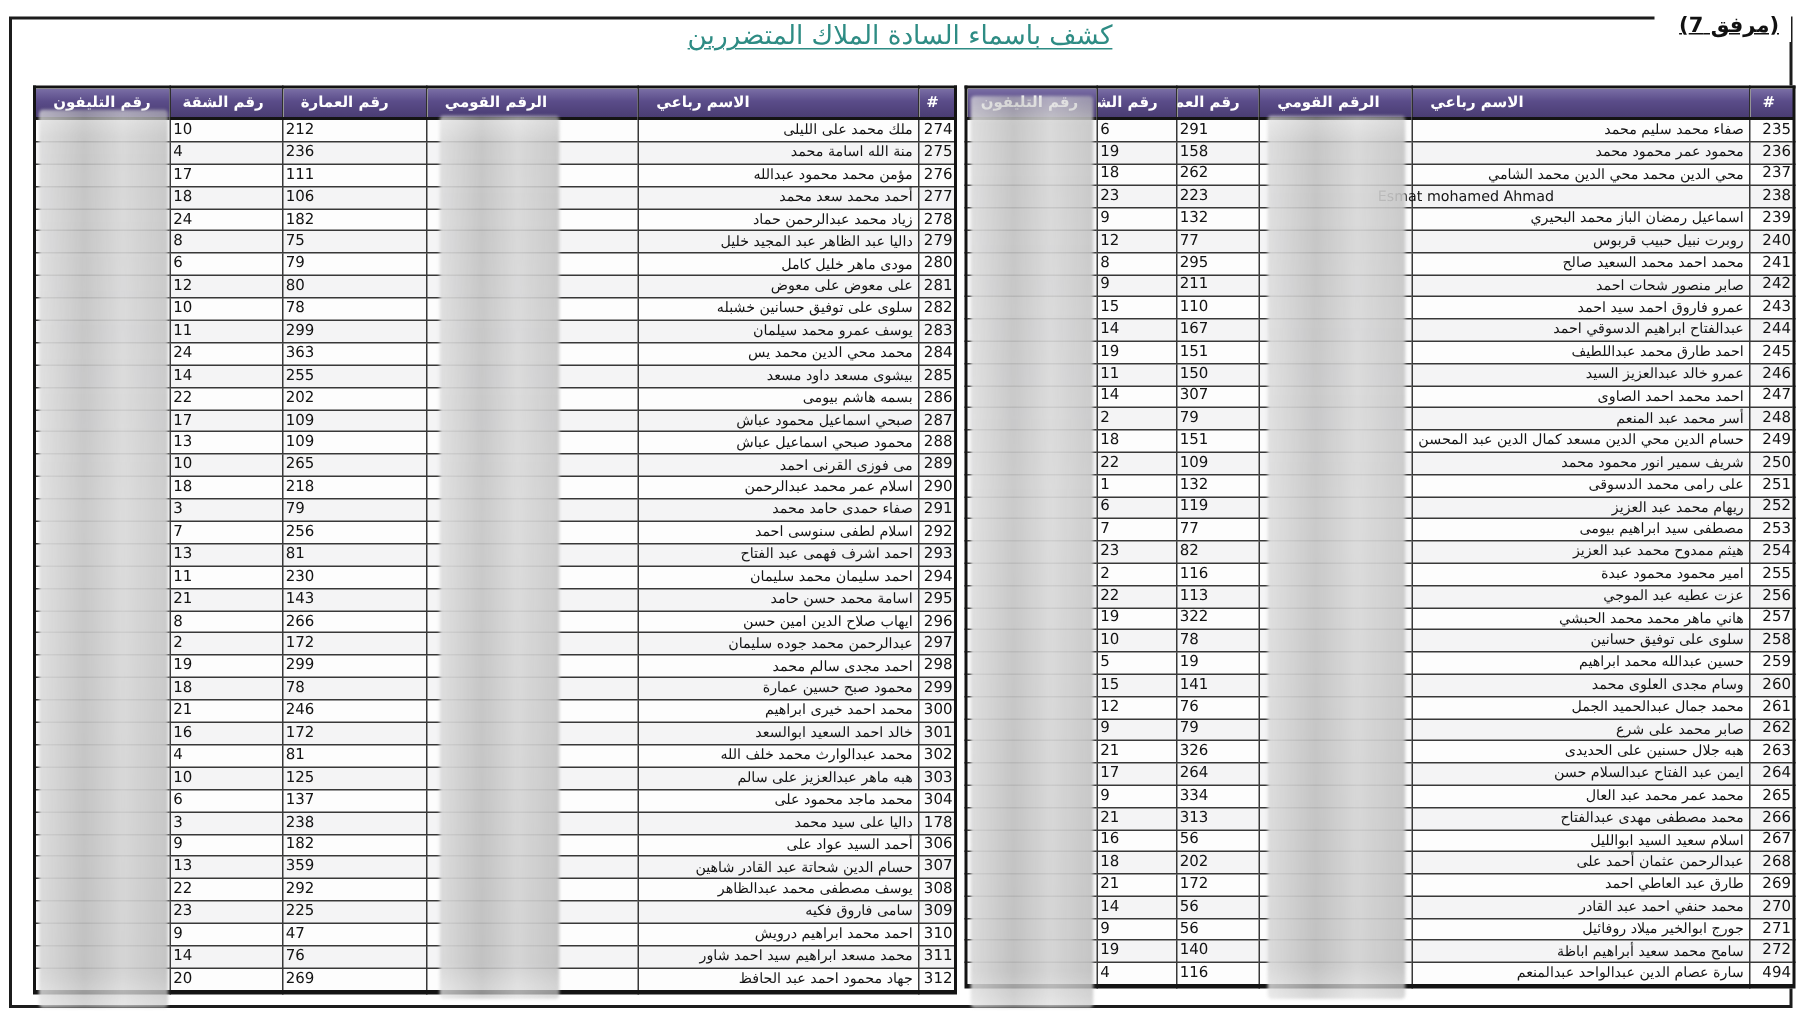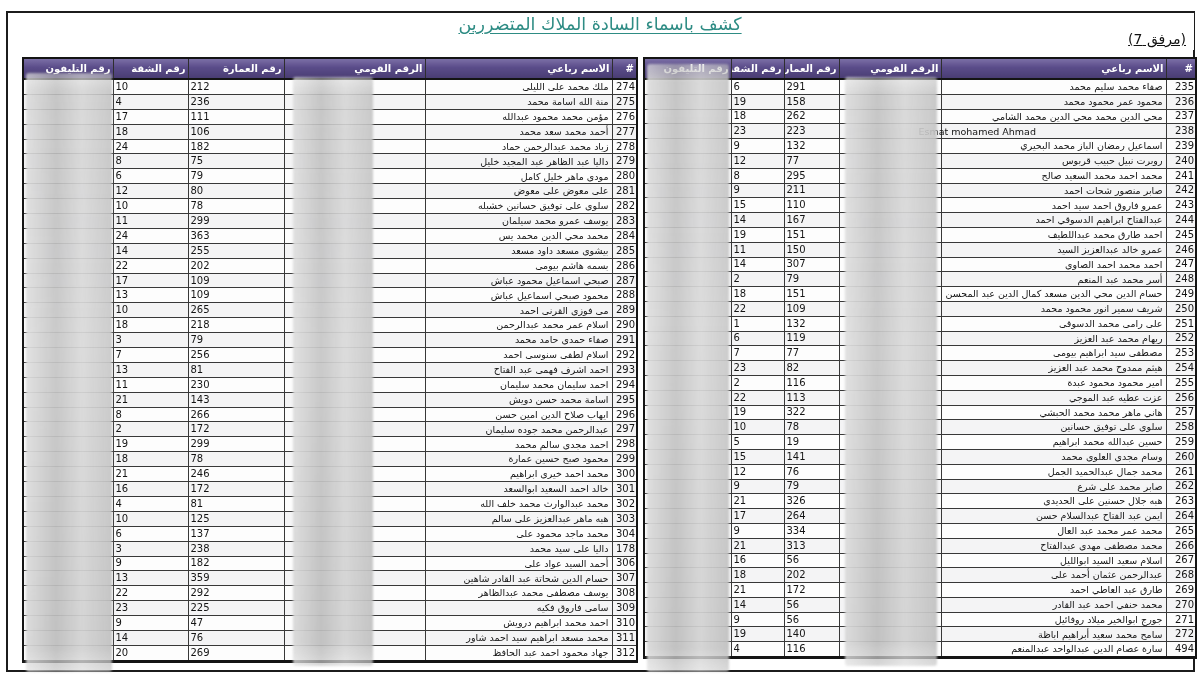--- a/index.html
+++ b/index.html
@@ -8,43 +8,43 @@
     background:#ffffff;
     font-family:"DejaVu Sans",sans-serif;
     -webkit-font-smoothing:antialiased;
   }
   .page-border{
     position:absolute;left:6px;top:11px;width:1189px;height:661px;
     border:2px solid #1c1c1c;box-sizing:border-box;z-index:1;
   }
   .annotation{
     position:absolute;top:1px;right:6px;z-index:6;
-    background:#ffffff;padding:18px 8px 3px 16px;
-    font-size:14px;font-weight:normal;color:#111;
-    text-decoration:underline;direction:rtl;margin-top:12px;
+    background:#ffffff;padding:8px 8px 3px 16px;
+    font-size:14px;font-weight:bold;color:#111;
+    text-decoration:underline;direction:rtl;
   }
   .doc-title{
     position:absolute;top:14px;left:50%;transform:translateX(-50%);
     z-index:2;direction:rtl;white-space:nowrap;
     font-size:17.5px;font-weight:normal;color:#2e8c84;
     text-decoration:underline;text-underline-offset:3px;
   }
   table.tbl{
     position:absolute;top:57px;z-index:2;
     border-collapse:collapse;table-layout:fixed;
     direction:rtl;
     border:2px solid #141414;border-bottom:3px solid #141414;
     background:#fdfdfd;
   }
   .tbl-left{left:22px;width:614px;}
   .tbl-right{left:643px;width:552px;}
   .tbl th{
     background:linear-gradient(180deg,#7b6fa6 0%,#5a4c89 45%,#4a3d73 100%);
     color:#ffffff;font-size:10px;font-weight:bold;
-    height:19px;padding:0 2px;text-align:right;
+    height:19px;padding:0 12px;text-align:left;
     border:1px solid #2e2e2e;border-bottom:2px solid #141414;
     overflow:hidden;white-space:nowrap;
   }
   .tbl td{
     border:1px solid #383838;
     font-size:10px;color:#141414;
     padding:0 3px;white-space:nowrap;overflow:visible;
     line-height:1;
   }
   .tbl-left td{height:13.9px;}
@@ -594,21 +594,21 @@
       <tr>
         <td class="c-idx">294</td>
         <td class="c-name">احمد سليمان محمد سليمان</td>
         <td class="c-blank"></td>
         <td class="c-num">230</td>
         <td class="c-num">11</td>
         <td class="c-blank"></td>
       </tr>
       <tr>
         <td class="c-idx">295</td>
-        <td class="c-name">اسامة محمد حسن دويش</td>
+        <td class="c-name">اسامة محمد حسن حامد</td>
         <td class="c-blank"></td>
         <td class="c-num">143</td>
         <td class="c-num">21</td>
         <td class="c-blank"></td>
       </tr>
       <tr>
         <td class="c-idx">296</td>
         <td class="c-name">ايهاب صلاح الدين امين حسن</td>
         <td class="c-blank"></td>
         <td class="c-num">266</td>

